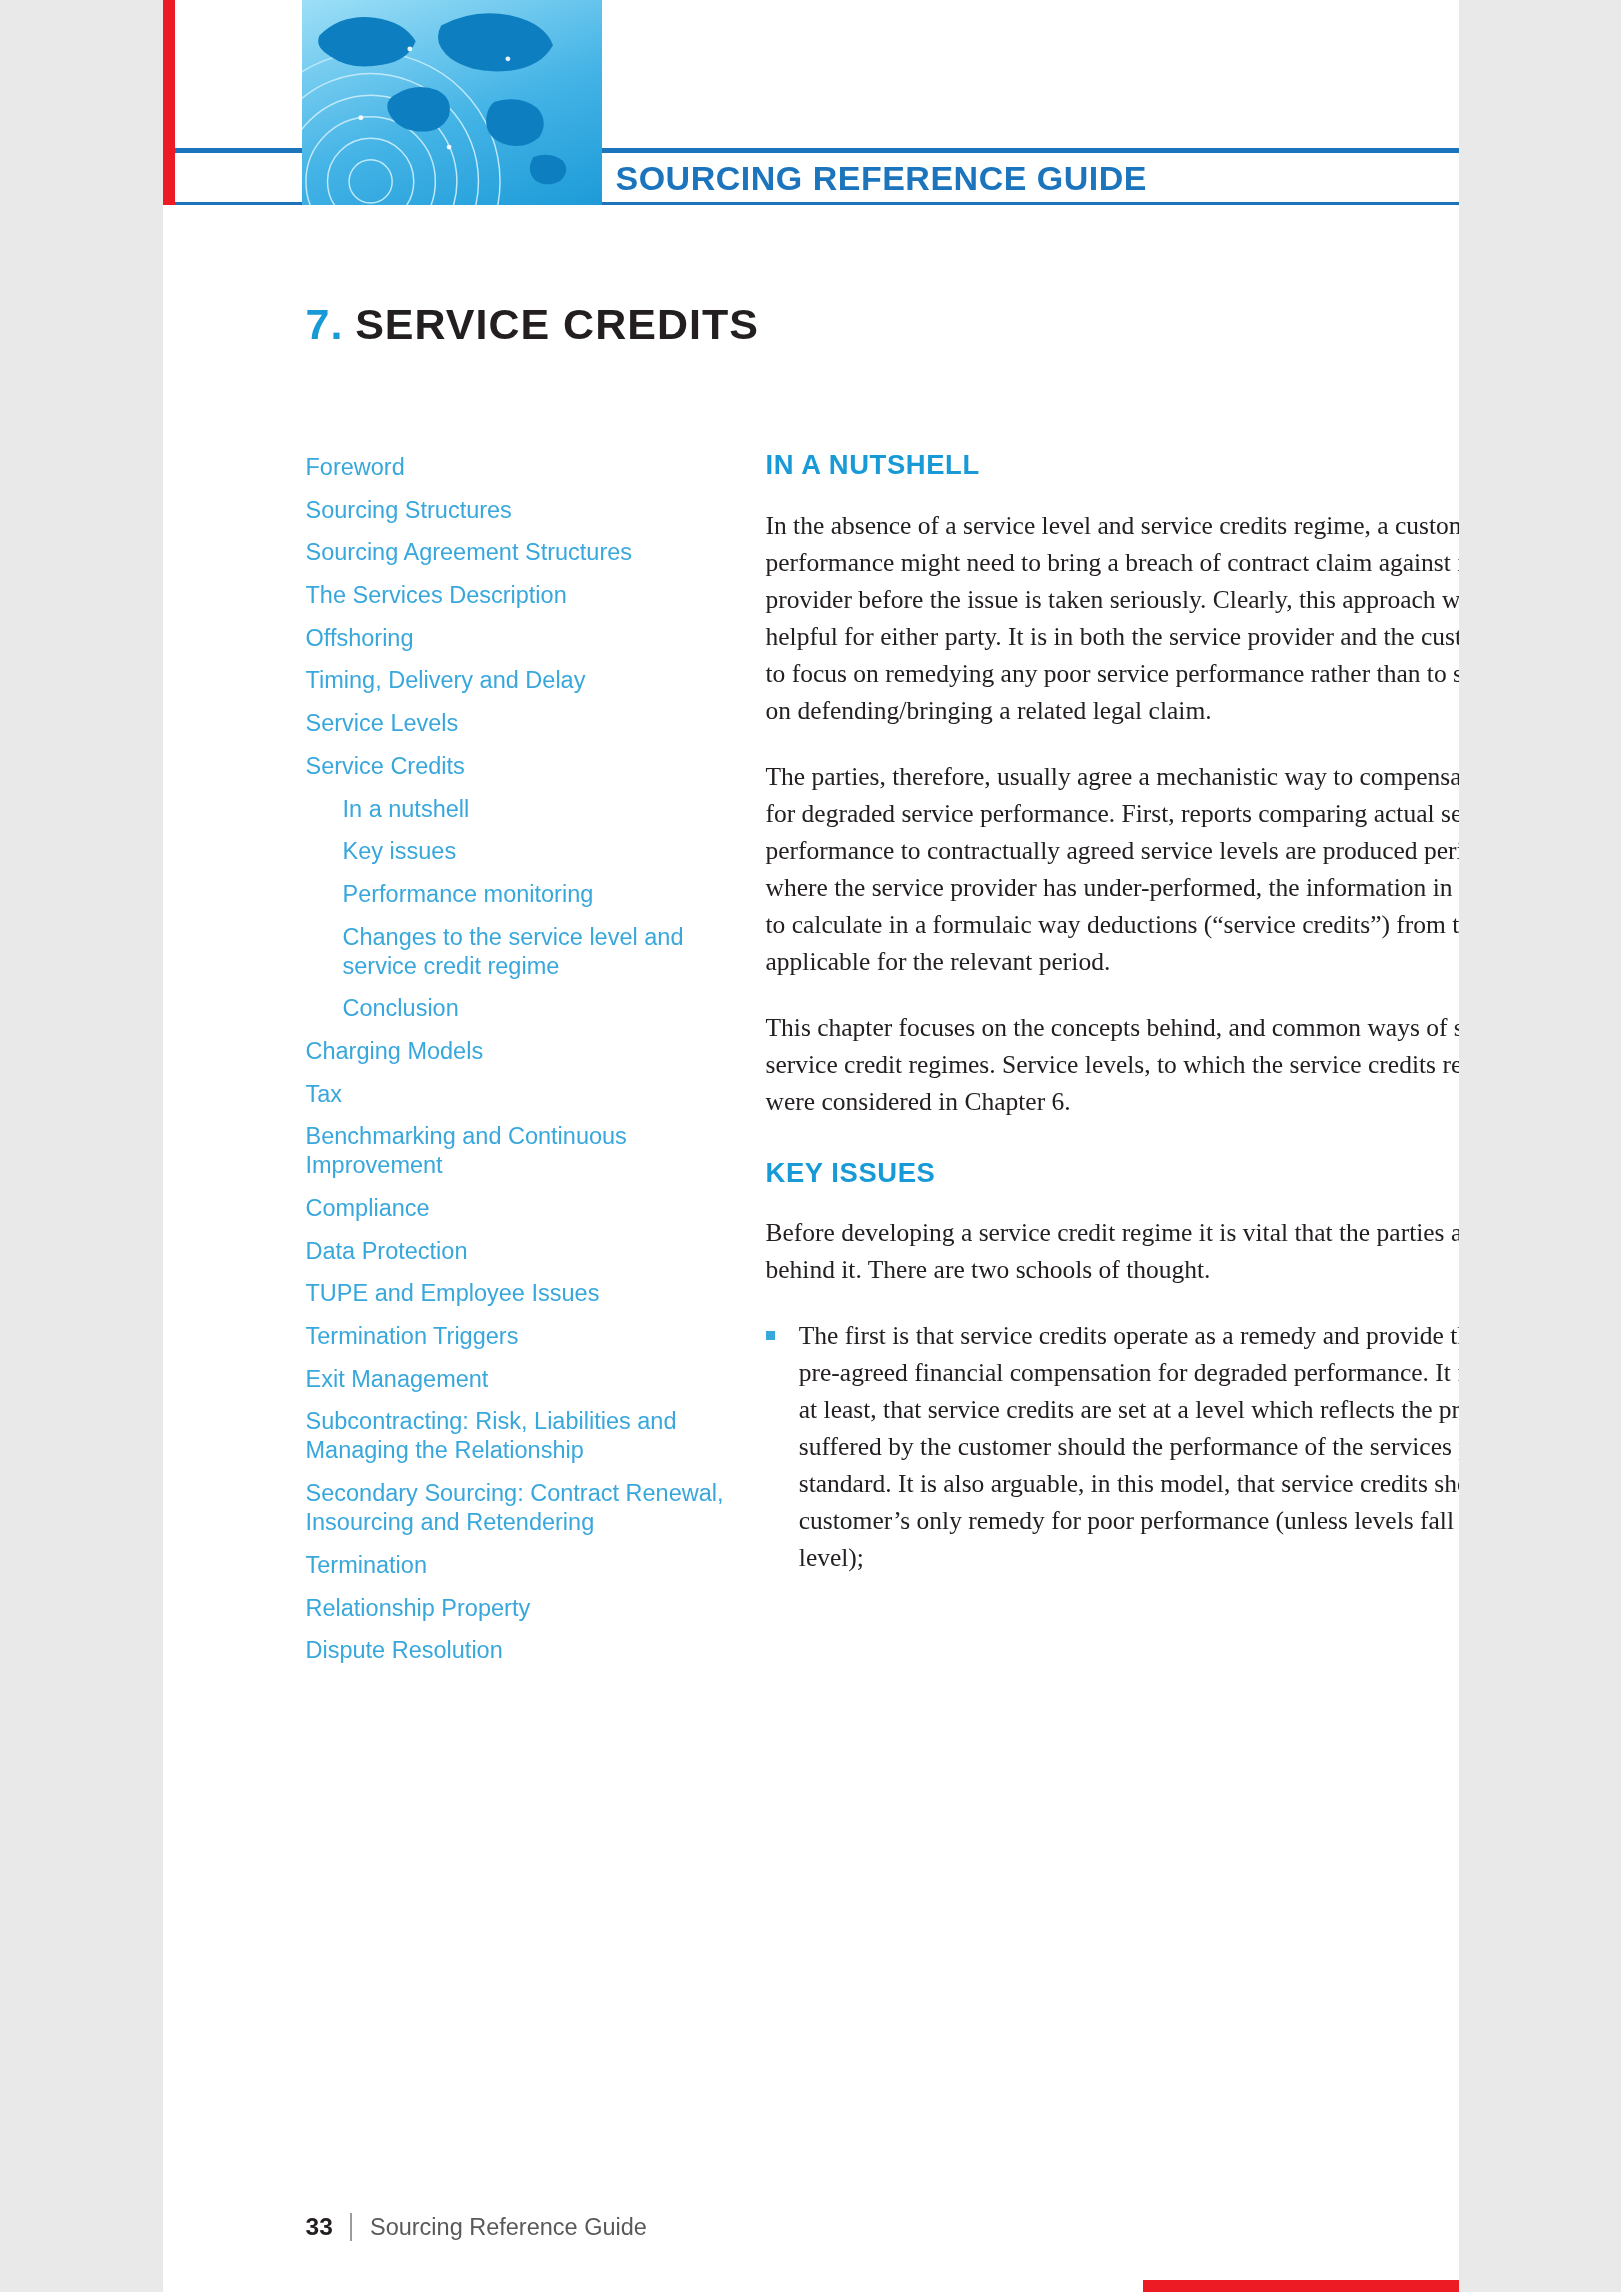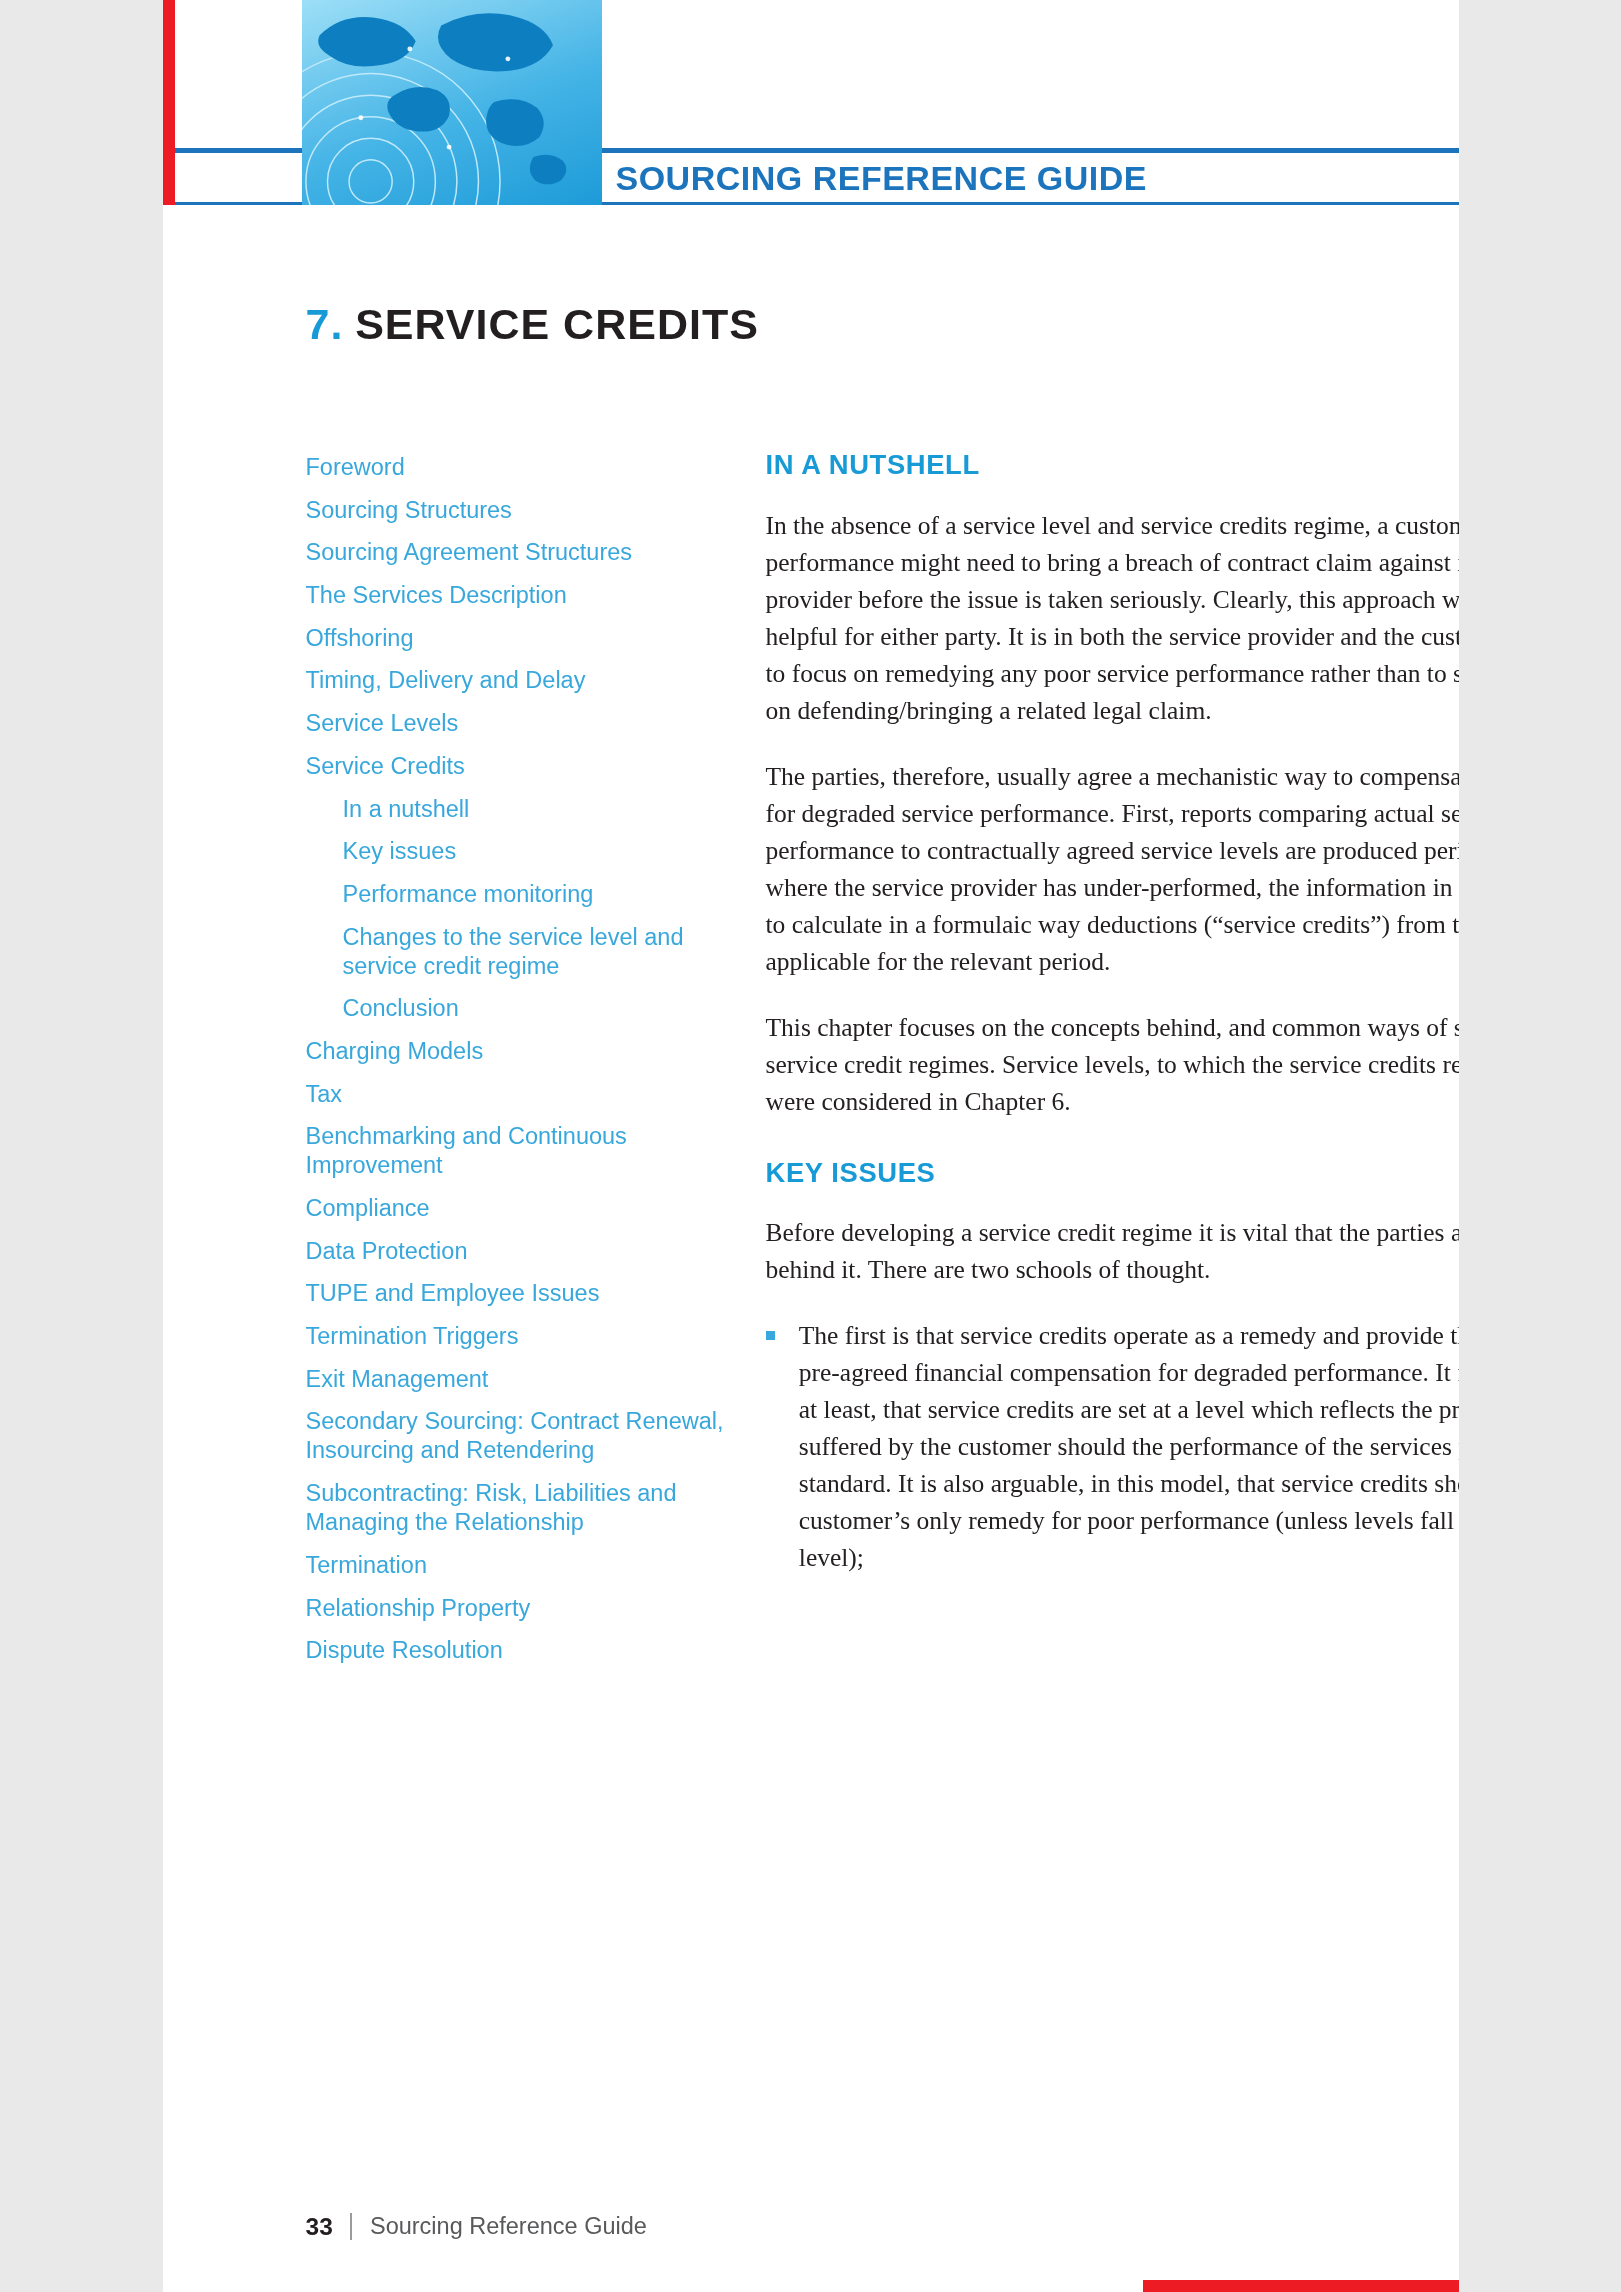--- a/index.html
+++ b/index.html
@@ -104,21 +104,21 @@
   .bullet-marker {
     flex: none;
     width: 9.8px; height: 9.8px;
     margin-top: 13.7px; margin-right: 23.5px;
     background: var(--link-blue);
   }
 
   
   .footer {
     position: absolute; left: 143px; top: 2213px;
-    display: flex; align-items: flex-start;
+    display: flex; align-items: center;
     font-size: 23.5px; color: #58595b;
   }
   .footer .num { font-weight: bold; font-size: 24.5px; color: #231f20; margin-right: 17.6px; }
   .footer .sep { width: 2px; height: 27.4px; background: #9b9b9b; margin-right: 17.6px; }
 </style>
 </head>
 <body>
 
 <div class="page">
 
@@ -173,22 +173,22 @@
       <div class="toc-item indent">Changes to the service level and service credit regime</div>
       <div class="toc-item indent">Conclusion</div>
       <div class="toc-item">Charging Models</div>
       <div class="toc-item">Tax</div>
       <div class="toc-item">Benchmarking and Continuous Improvement</div>
       <div class="toc-item">Compliance</div>
       <div class="toc-item">Data Protection</div>
       <div class="toc-item">TUPE and Employee Issues</div>
       <div class="toc-item">Termination Triggers</div>
       <div class="toc-item">Exit Management</div>
+      <div class="toc-item">Subcontracting: Risk, Liabilities and Managing the Relationship</div>
       <div class="toc-item">Secondary Sourcing: Contract Renewal, Insourcing and Retendering</div>
-      <div class="toc-item">Subcontracting: Risk, Liabilities and Managing the Relationship</div>
       <div class="toc-item">Termination</div>
       <div class="toc-item">Relationship Property</div>
       <div class="toc-item">Dispute Resolution</div>
     </nav>
 
   <div class="main">
       <section class="section">
         <h2 class="section-heading">IN A NUTSHELL</h2>
         <p class="para">In the absence of a service level and service credits regime, a customer suffering poor performance might need to bring a breach of contract claim against its service provider before the issue is taken seriously. Clearly, this approach would not be helpful for either party. It is in both the service provider and the customer’s interests to focus on remedying any poor service performance rather than to spend resources on defending/bringing a related legal claim.</p>
         <p class="para">The parties, therefore, usually agree a mechanistic way to compensate the customer for degraded service performance. First, reports comparing actual service performance to contractually agreed service levels are produced periodically. Then, where the service provider has under-performed, the information in the report is used to calculate in a formulaic way deductions (“service credits”) from the charges applicable for the relevant period.</p>

